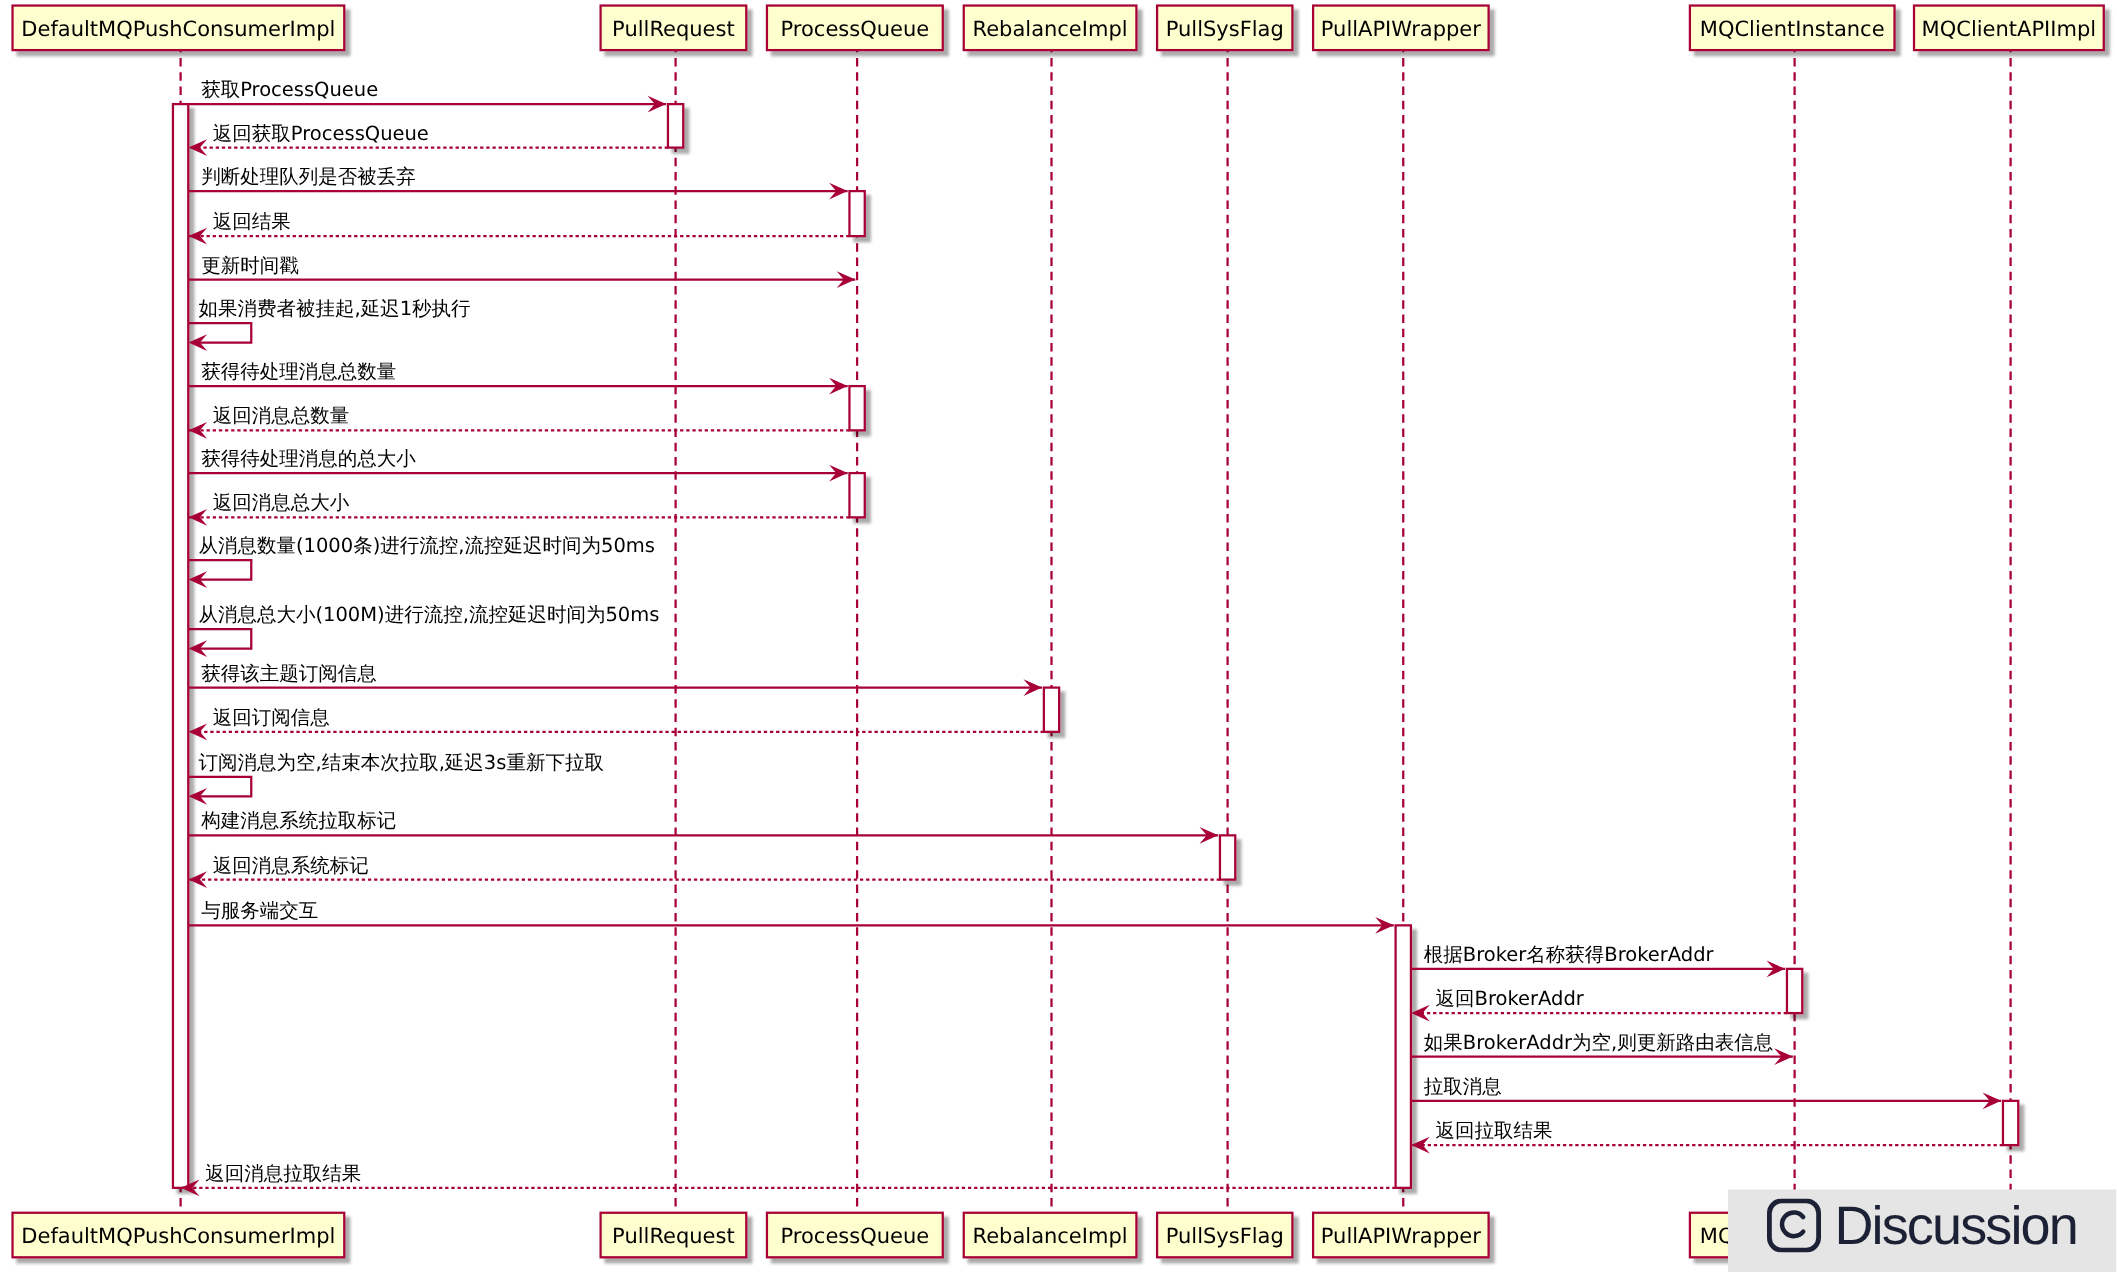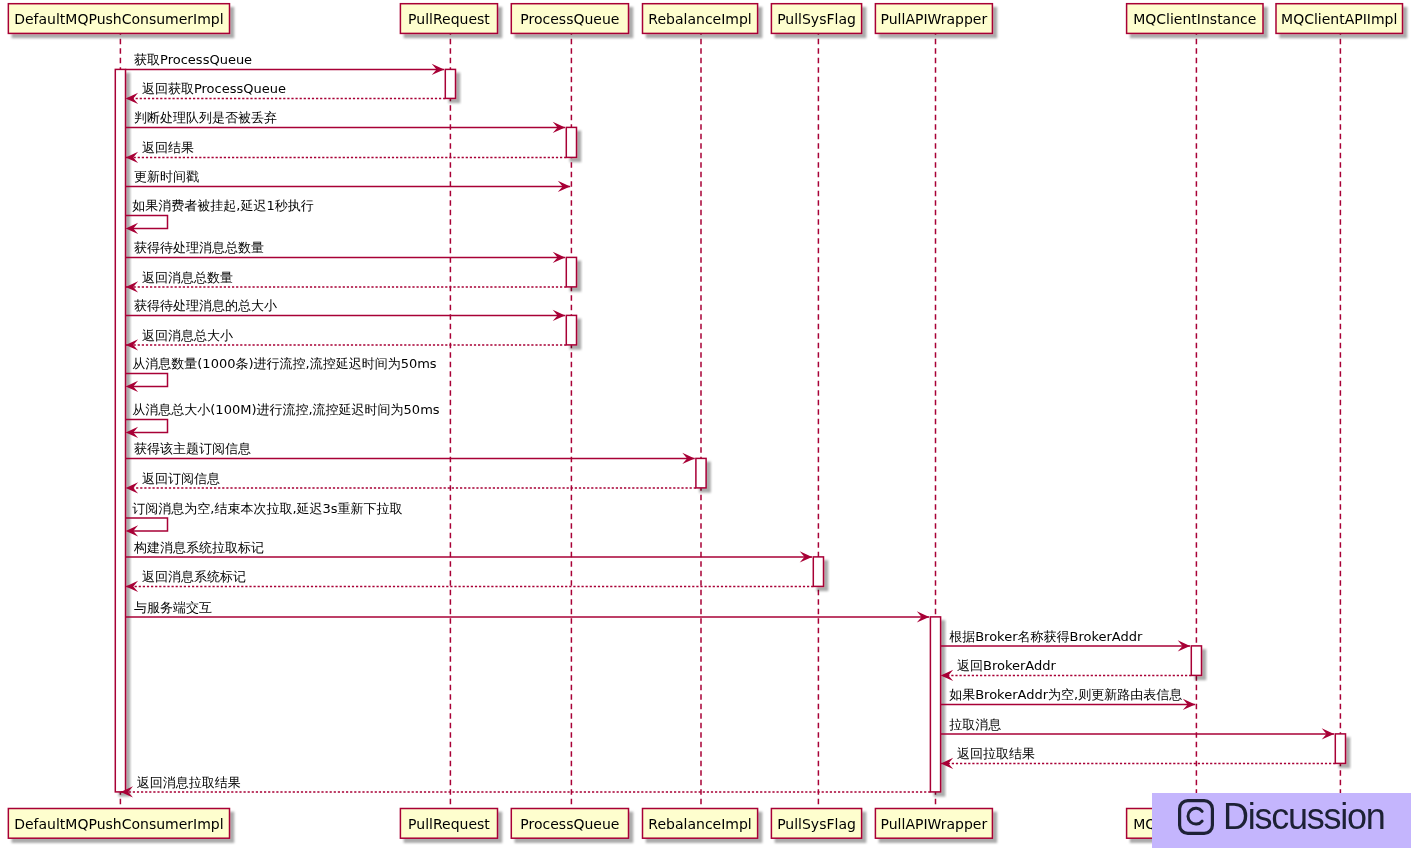--- a/index.html
+++ b/index.html
@@ -8,21 +8,21 @@
     width:1411px; height:848px; overflow:hidden;
     font-family:"DejaVu Sans","Liberation Sans",sans-serif;
   }
   #canvas { position:relative; width:1411px; height:848px; background:#FFFFFF; }
   #diagram-svg { position:absolute; left:0; top:0; }
   #diagram-svg text { font-family:"DejaVu Sans","Liberation Sans",sans-serif; }
   .pbox-label { font-size:14px; fill:#000000; filter:opacity(1); }
   .msg-label  { font-size:13px; fill:#000000; filter:opacity(1); }
   #watermark {
     position:absolute; left:1152px; top:793px; width:259px; height:55px;
-    background:#c4b5fd;
+    background:#e5e5e5;
   }
   #wm-icon { position:absolute; left:25.6px; top:5.8px; }
   #watermark-text {
     position:absolute; left:71px; top:6px;
     font-size:36px; line-height:36px; color:#1D2135;
     font-family:"Liberation Sans",sans-serif;
     letter-spacing:-1.25px; white-space:nowrap; filter:opacity(1);
   }
 </style>
 </head>

